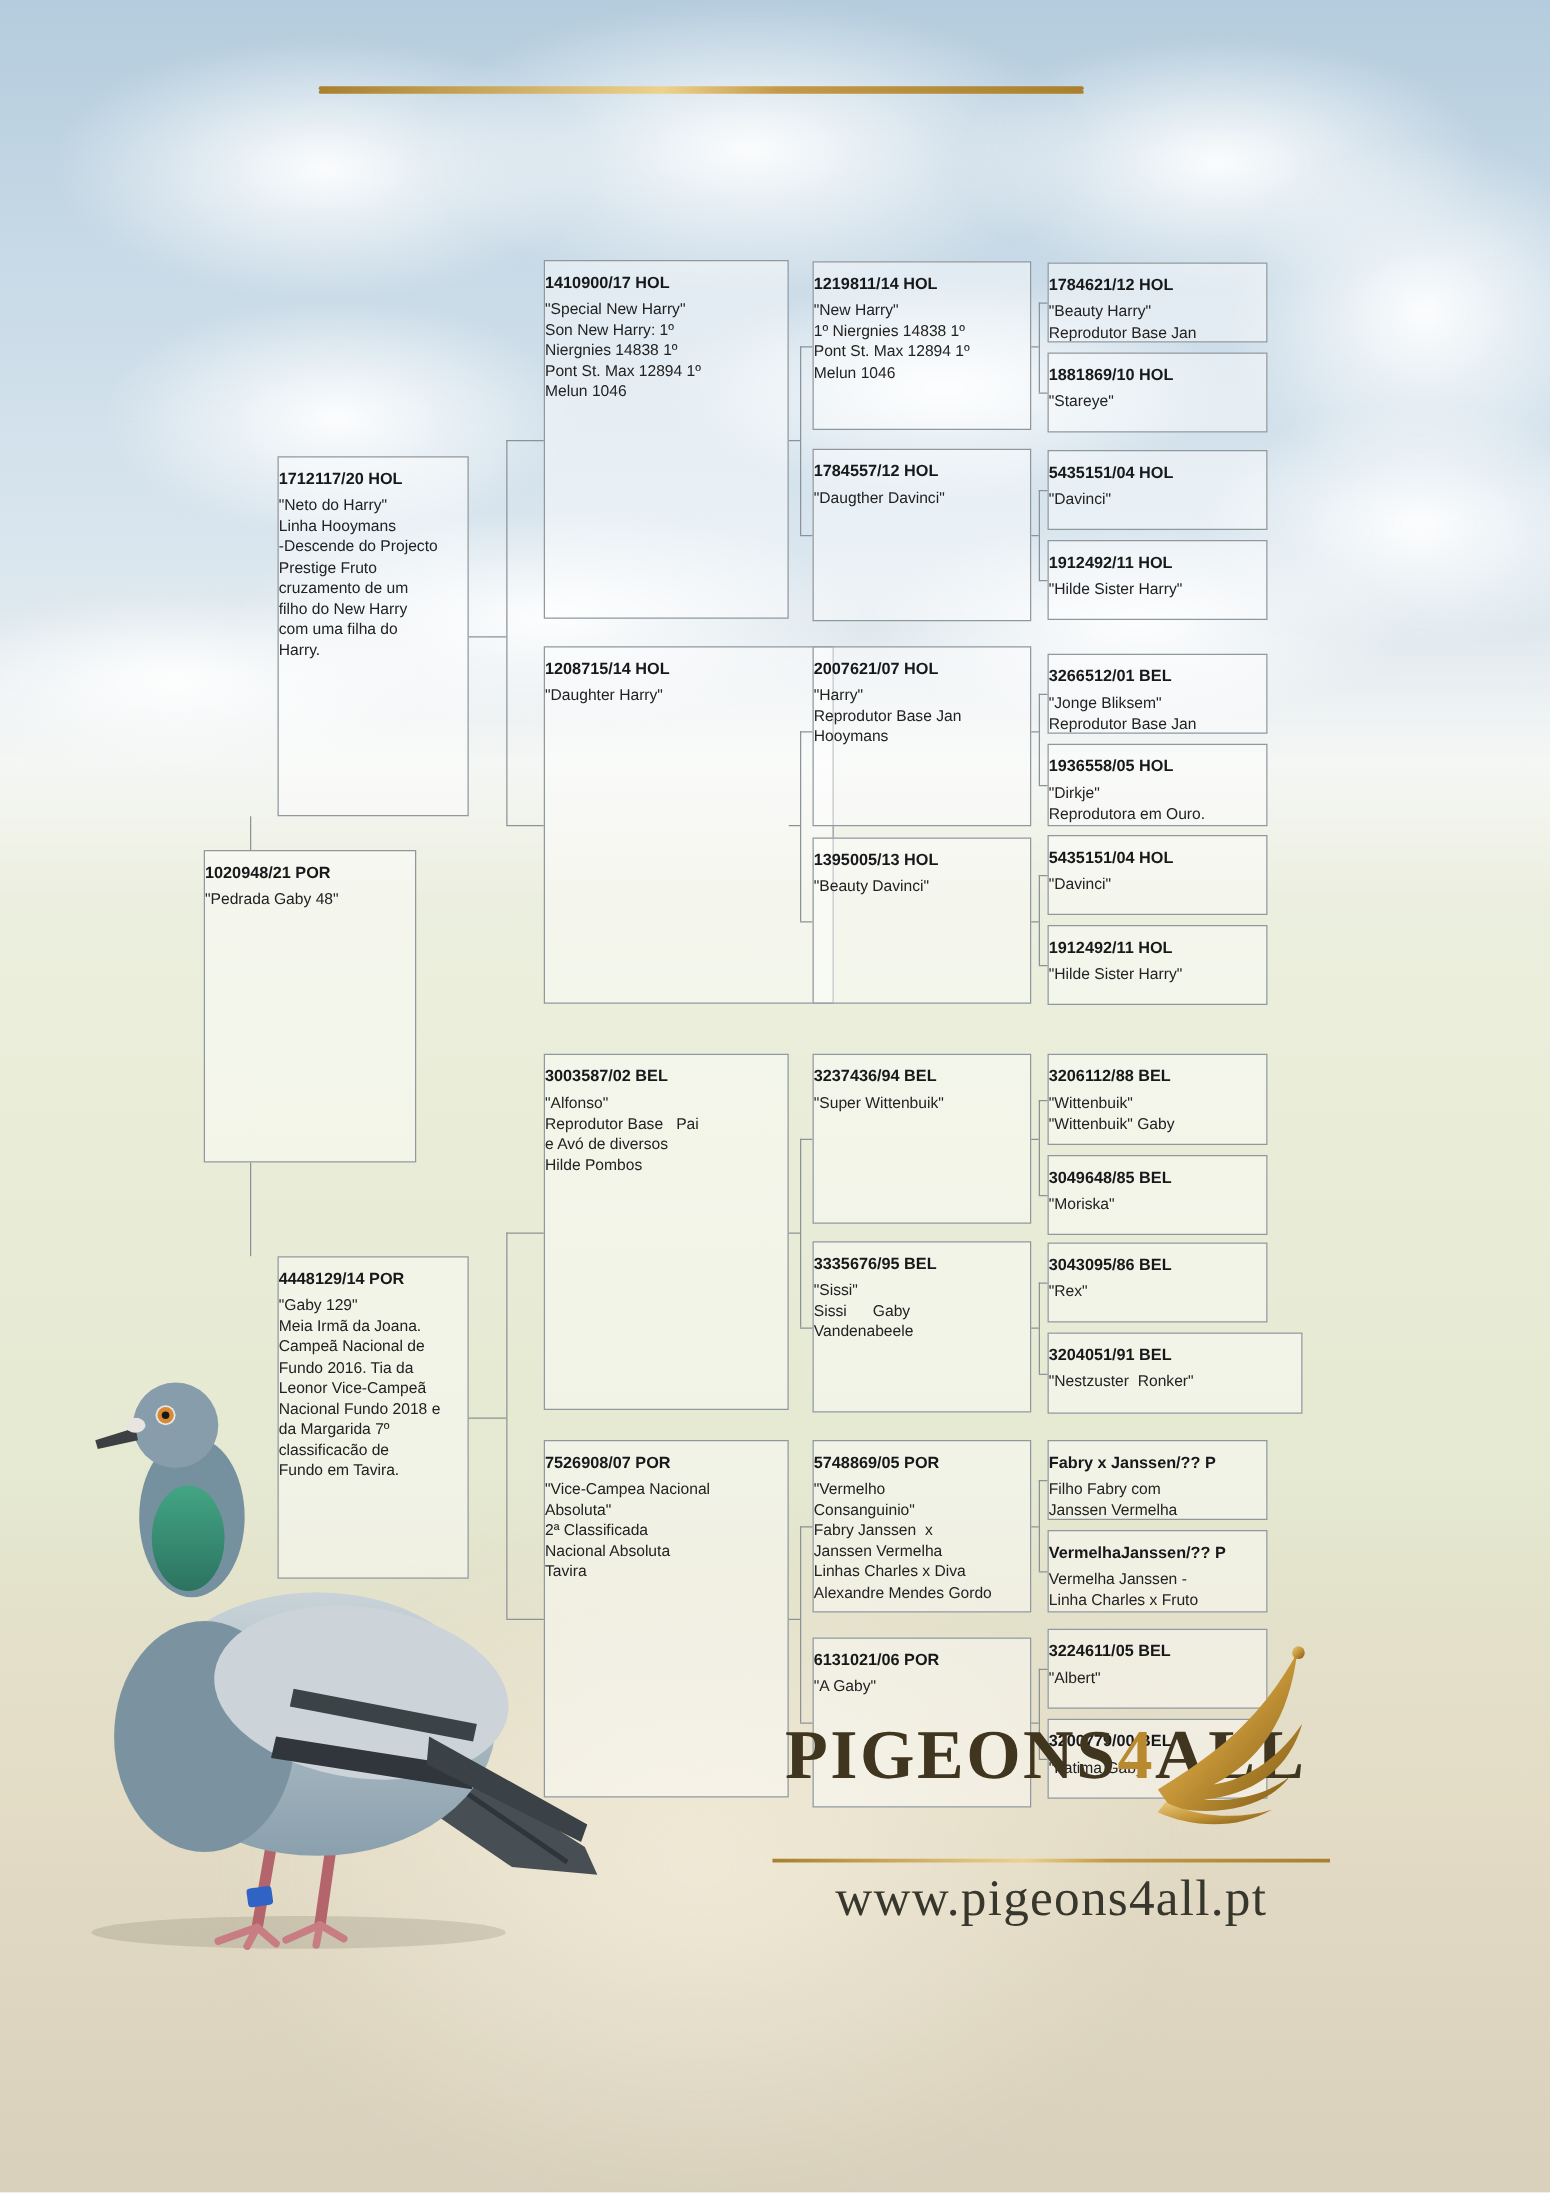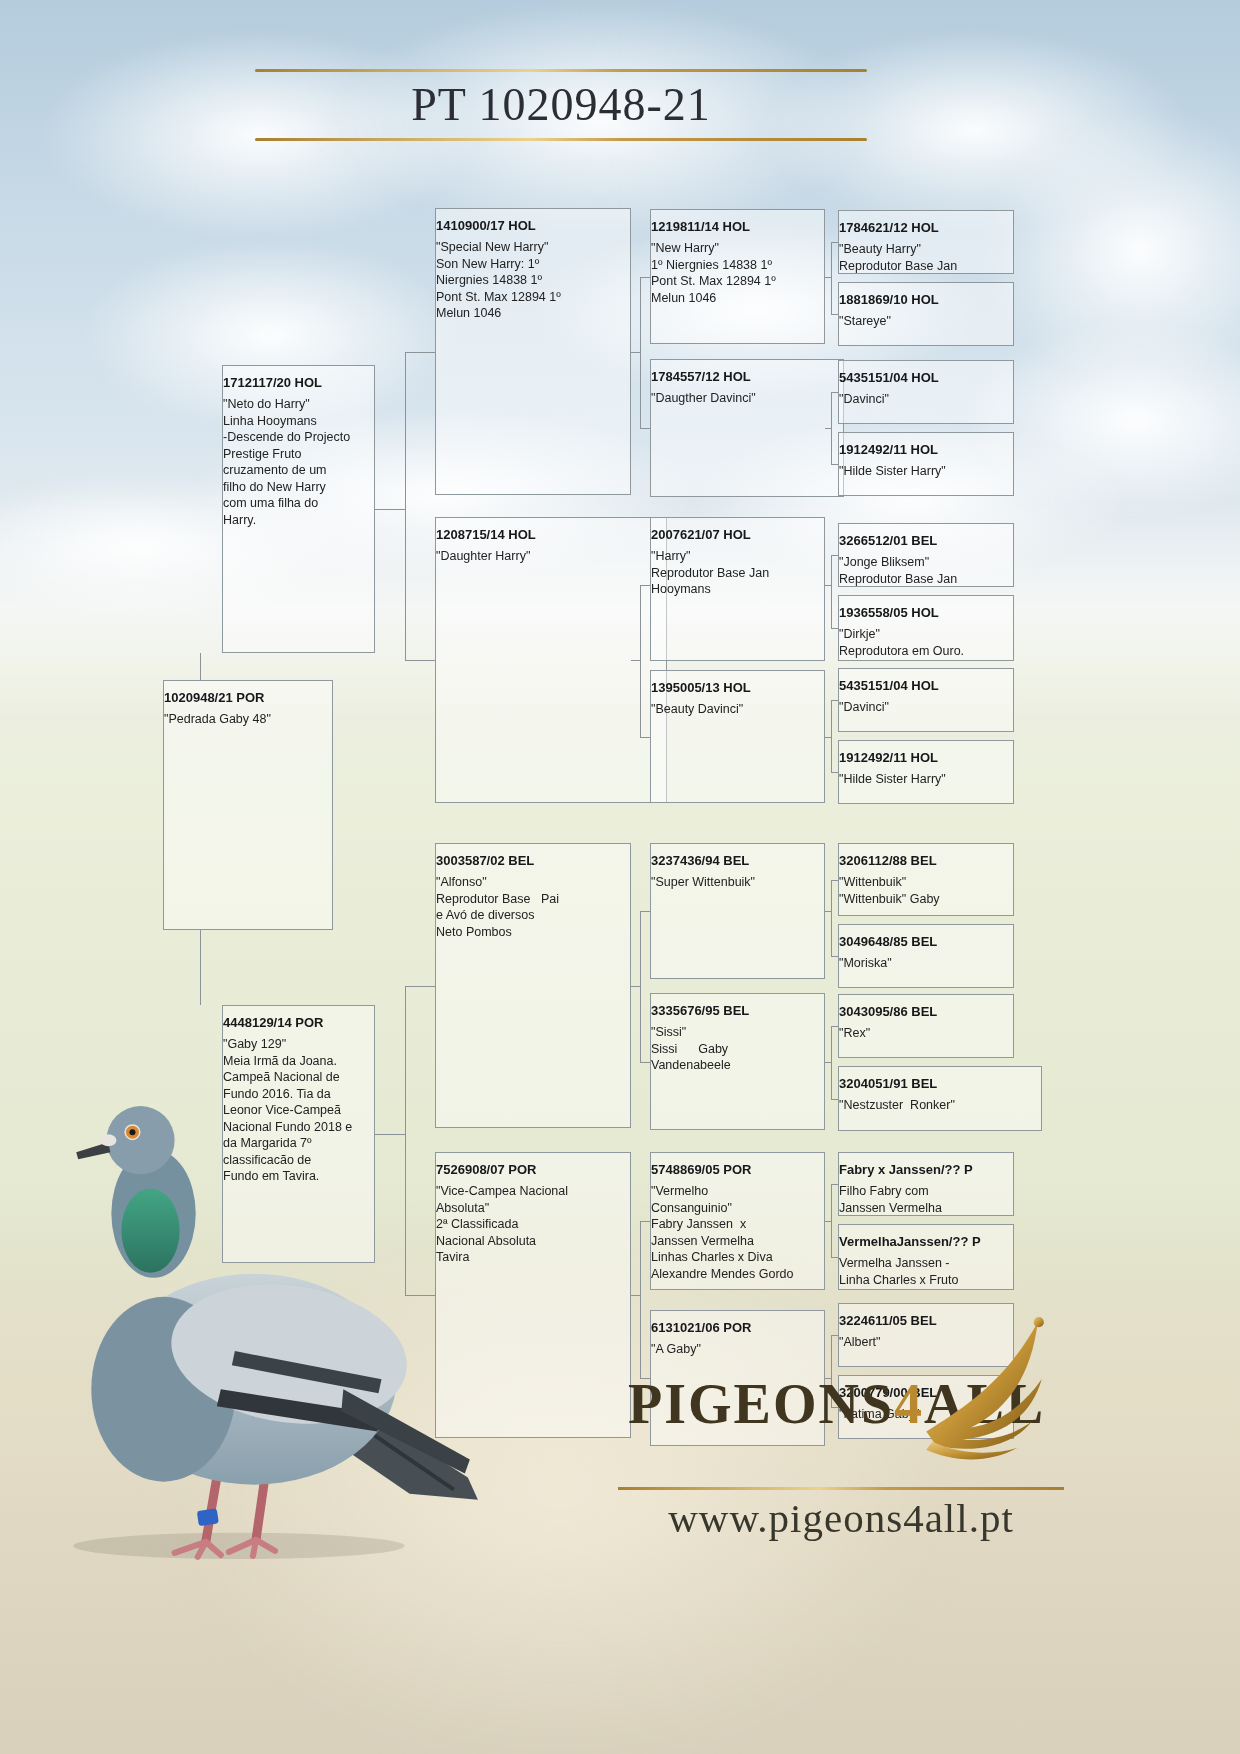--- a/index.html
+++ b/index.html
@@ -61,21 +61,20 @@
     <div class="haze" style="left:0;top:500px;width:1240px;height:220px"></div>
   </div>
 
   <div>
     <div class="path-wedge"></div>
     <div class="path-light"></div>
   </div>
 
   <div class="title-wrap">
     <div class="gold-line"></div>
-    <div class="page-title">PT 1020948-21</div>
     <div class="gold-line"></div>
   </div>
 
   <div id="tree">
       <div class="pbox" style="left: 163px; top: 680px; width: 170px; height: 250px;">
         <div class="pbox-title">1020948/21 POR</div>
         <div class="pbox-body">
           <div>"Pedrada Gaby 48"</div>
         </div>
       </div>
@@ -121,21 +120,21 @@
         <div class="pbox-body">
           <div>"Daughter Harry"</div>
         </div>
       </div>
       <div class="pbox" style="left: 435px; top: 843px; width: 196px; height: 285px;">
         <div class="pbox-title">3003587/02 BEL</div>
         <div class="pbox-body">
           <div>"Alfonso"</div>
           <div>Reprodutor Base   Pai</div>
           <div>e Avó de diversos</div>
-          <div>Neto Pombos</div>
+          <div>Hilde Pombos</div>
         </div>
       </div>
       <div class="pbox" style="left: 435px; top: 1152px; width: 196px; height: 286px;">
         <div class="pbox-title">7526908/07 POR</div>
         <div class="pbox-body">
           <div>"Vice-Campea Nacional</div>
           <div>Absoluta"</div>
           <div>2ª Classificada</div>
           <div>Nacional Absoluta</div>
           <div>Tavira</div>
@@ -143,21 +142,21 @@
       </div>
       <div class="pbox" style="left: 650px; top: 209px; width: 175px; height: 135px;">
         <div class="pbox-title">1219811/14 HOL</div>
         <div class="pbox-body">
           <div>"New Harry"</div>
           <div>1º Niergnies 14838 1º</div>
           <div>Pont St. Max 12894 1º</div>
           <div>Melun 1046</div>
         </div>
       </div>
-      <div class="pbox" style="left: 650px; top: 359px; width: 194px; height: 138px;">
+      <div class="pbox" style="left: 650px; top: 359px; width: 175px; height: 138px;">
         <div class="pbox-title">1784557/12 HOL</div>
         <div class="pbox-body">
           <div>"Daugther Davinci"</div>
         </div>
       </div>
       <div class="pbox" style="left: 650px; top: 517px; width: 175px; height: 144px;">
         <div class="pbox-title">2007621/07 HOL</div>
         <div class="pbox-body">
           <div>"Harry"</div>
           <div>Reprodutor Base Jan</div>

